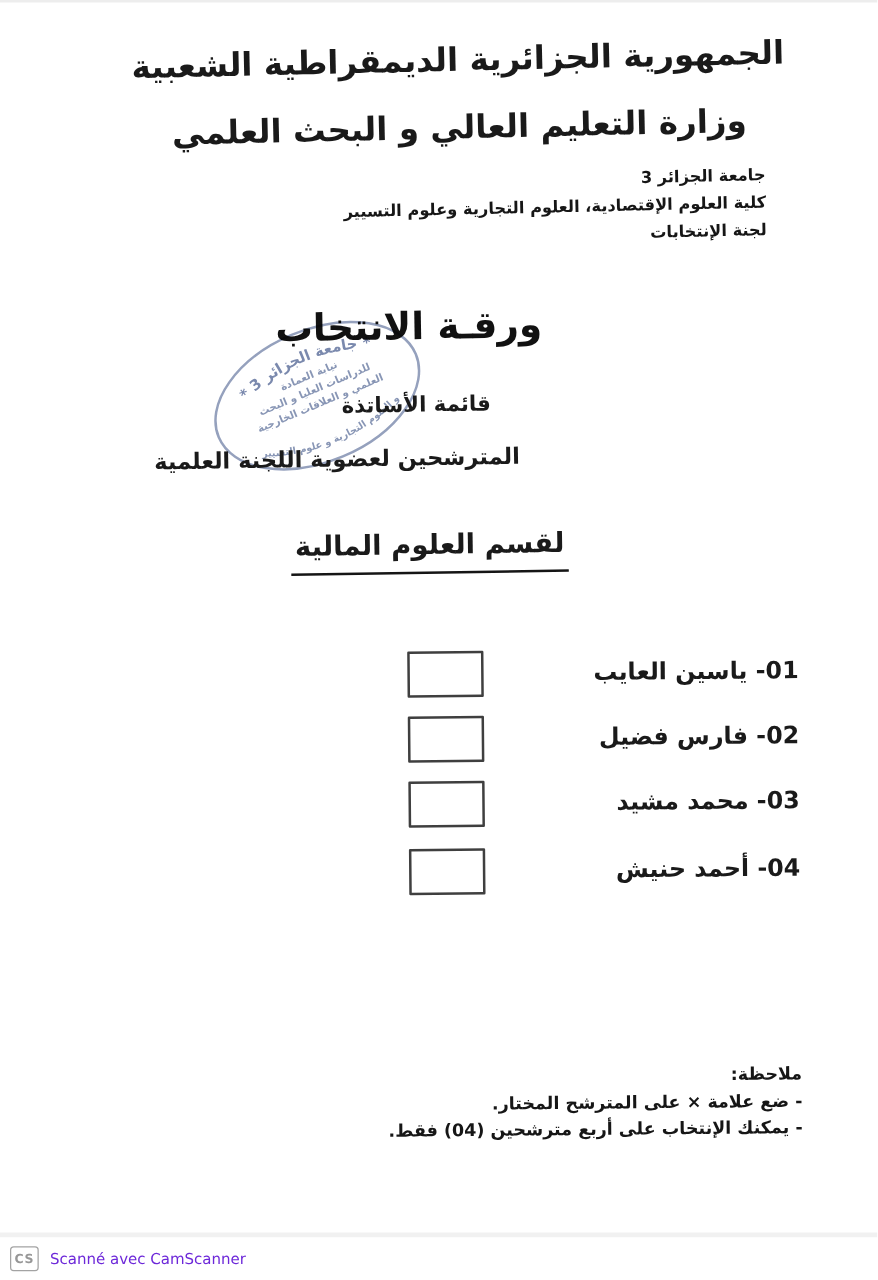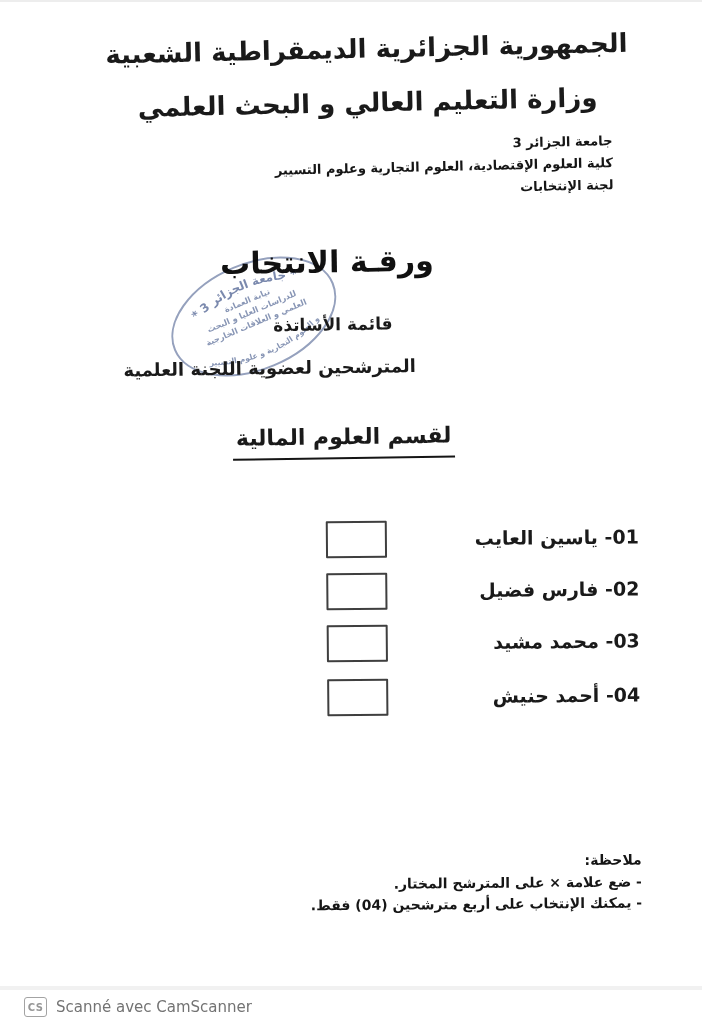--- a/index.html
+++ b/index.html
@@ -48,25 +48,25 @@
     font-size:19px;font-weight:bold;direction:rtl;white-space:nowrap;}
 
   
   .notes{position:absolute;top:852px;right:62px;left:200px;text-align:right;
     font-size:14px;font-weight:bold;line-height:21.5px;direction:rtl;color:#161616;}
 
   
   .scan-band{position:absolute;left:0;right:0;bottom:34px;height:4px;background:#f1f1f1;}
   .speck{position:absolute;right:2px;bottom:25px;width:4px;height:4px;background:#555;opacity:.55;}
   .footer{position:absolute;left:0;right:0;bottom:0;height:34px;background:#fff;
-    display:flex;align-items:center;gap:9px;padding-left:24px;direction:ltr;}
+    display:flex;align-items:center;gap:9px;padding-left:8px;direction:ltr;}
   .cs-logo{width:21px;height:18px;border:1.5px solid #a3a3a3;border-radius:3px;
     color:#979797;font-size:10px;font-weight:bold;display:flex;align-items:center;
     justify-content:center;letter-spacing:.5px;flex:0 0 auto;}
-  .cs-text{color:#737373;font-size:15px;}
+  .cs-text{color:#6d28d9;font-size:12px;}
 </style>
 </head>
 <body>
 
 <div class="top-edge"></div>
 
 <div class="layer tilt-a">
   <div class="hdr-republic">الجمهورية الجزائرية الديمقراطية الشعبية</div>
   <div class="hdr-ministry">وزارة التعليم العالي و البحث العلمي</div>
   <div class="hdr-small">

